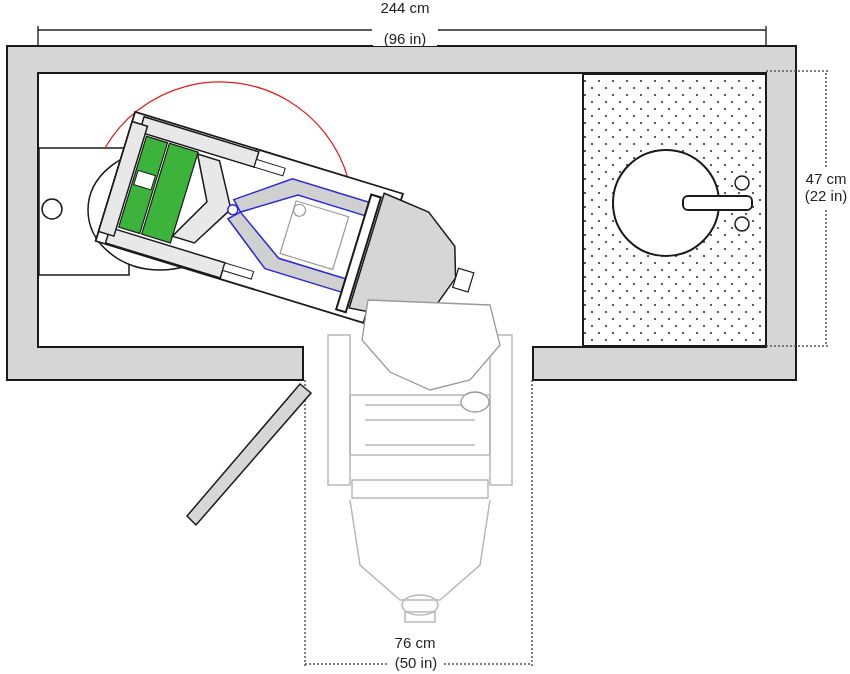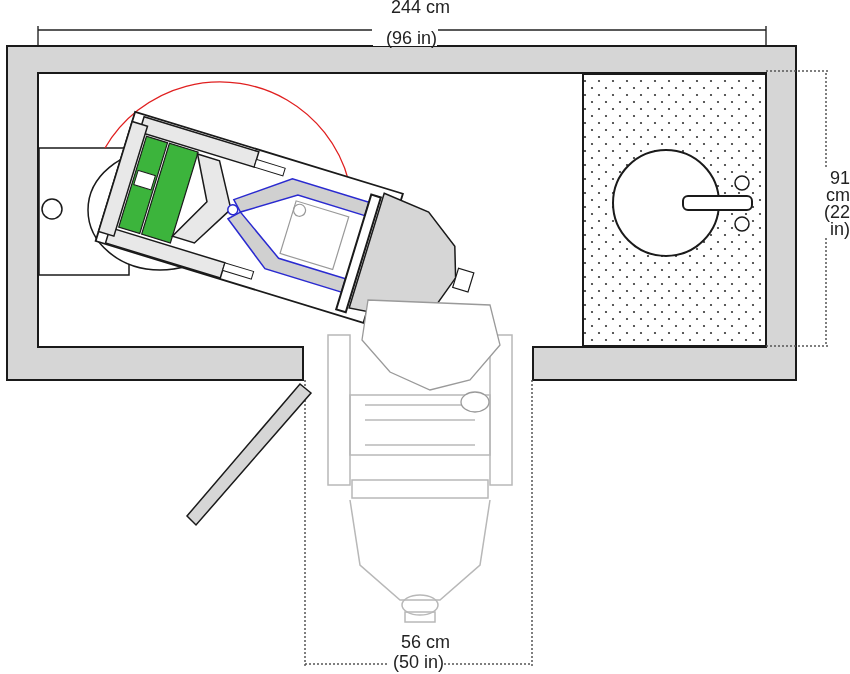--- a/index.html
+++ b/index.html
@@ -1,18 +1,18 @@
 <!DOCTYPE html>
 <html><head>
   <meta charset="utf-8">
   <style>
     html, body { margin: 0; padding: 0; background: #ffffff; }
     body { width: 850px; height: 674px; overflow: hidden; position: relative; font-family: "Liberation Sans", sans-serif; }
     #diagram { position: absolute; left: 0; top: 0; width: 850px; height: 674px; }
-    .dim-label { position: absolute; font-family: "Liberation Sans", sans-serif; font-size: 18px; color: #222; text-align: right; background: #ffffff; line-height: 15px; }
+    .dim-label { position: absolute; font-family: "Liberation Sans", sans-serif; font-size: 15px; color: #222; text-align: center; background: #ffffff; line-height: 15px; }
     #dim-top-cm { left: 360px; top: 0px; width: 90px; background: transparent; }
     #dim-top-in { left: 373px; top: 31px; width: 64px; }
     #dim-right { left: 802px; top: 170px; width: 48px; line-height: 17px; }
     #dim-bottom-cm { left: 380px; top: 635px; width: 70px; background: transparent; }
     #dim-bottom-in { left: 388px; top: 655px; width: 56px; }
   </style>
 </head>
 <body>
 
 <svg id="diagram" viewBox="0 0 850 674" xmlns="http://www.w3.org/2000/svg">
@@ -124,17 +124,17 @@
 
   <g stroke="#9a9a9a" stroke-width="1.3" fill="#ffffff">
     <path d="M368 300 L490 305 L500 345 L470 380 L430 390 L390 372 L362 340 Z"></path>
     <ellipse cx="475" cy="402" rx="14" ry="10"></ellipse>
   </g>
 </svg>
 
 <div class="dim-label" id="dim-top-cm">244 cm</div>
 <div class="dim-label" id="dim-top-in">(96 in)</div>
 <div class="dim-label" id="dim-right">
-  <div>91 cm</div>
+  <div>47 cm</div>
   <div>(22 in)</div>
 </div>
-<div class="dim-label" id="dim-bottom-cm">56 cm</div>
+<div class="dim-label" id="dim-bottom-cm">76 cm</div>
 <div class="dim-label" id="dim-bottom-in">(50 in)</div>
 
 </body></html>

